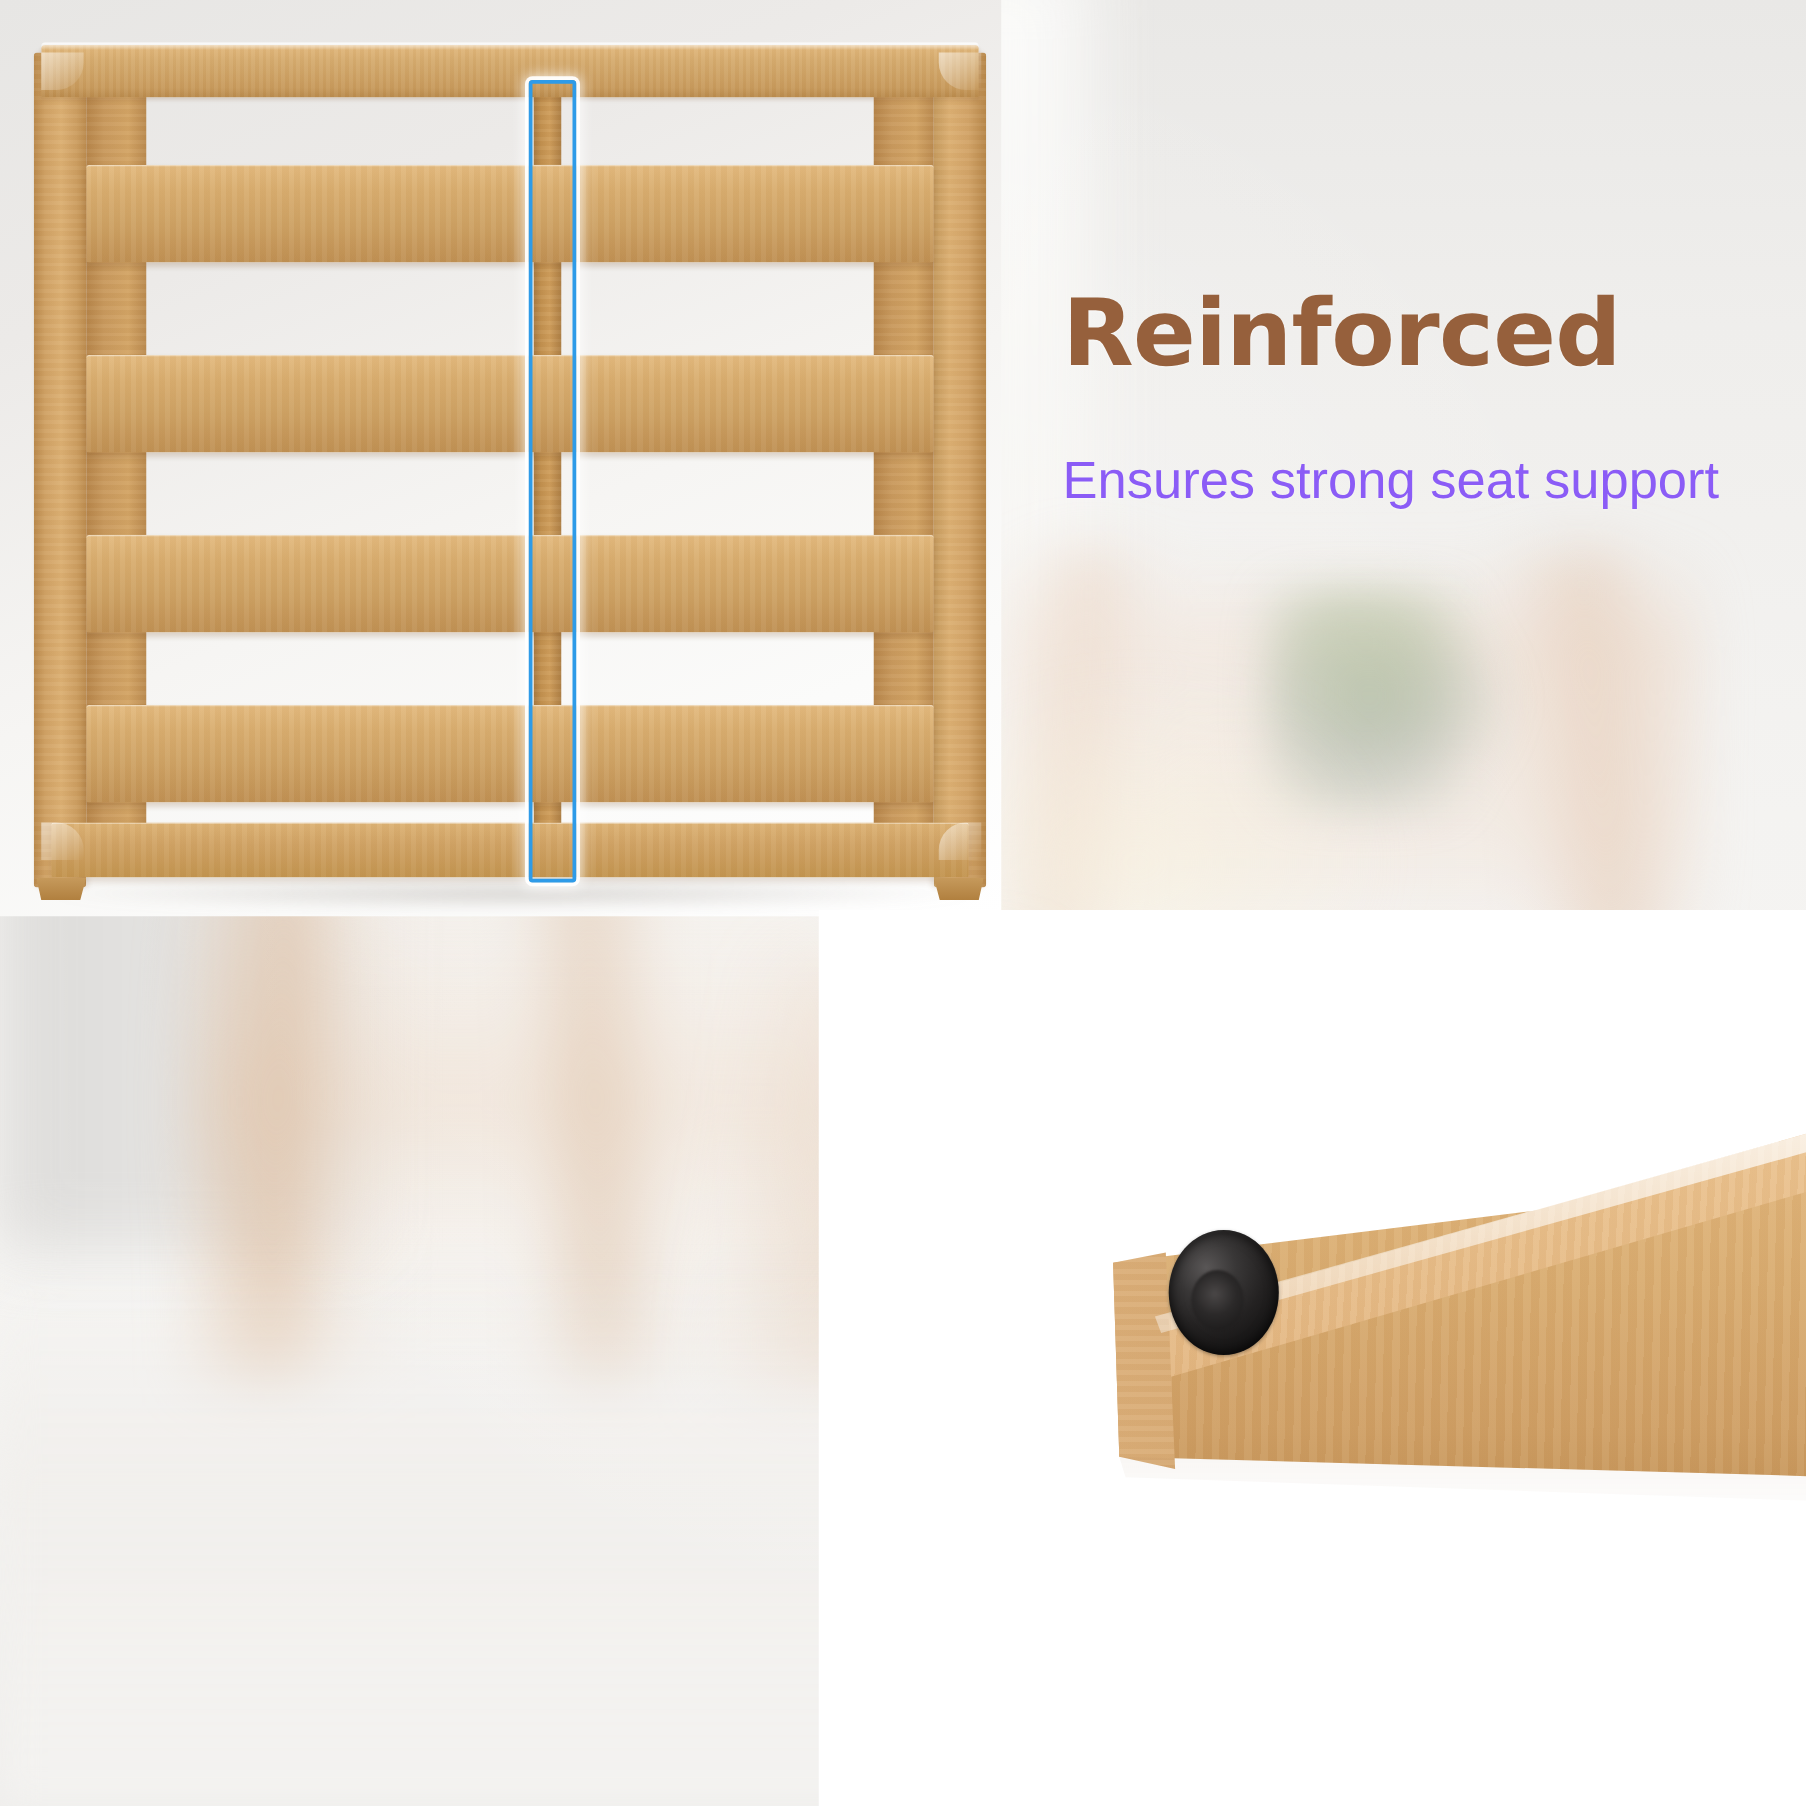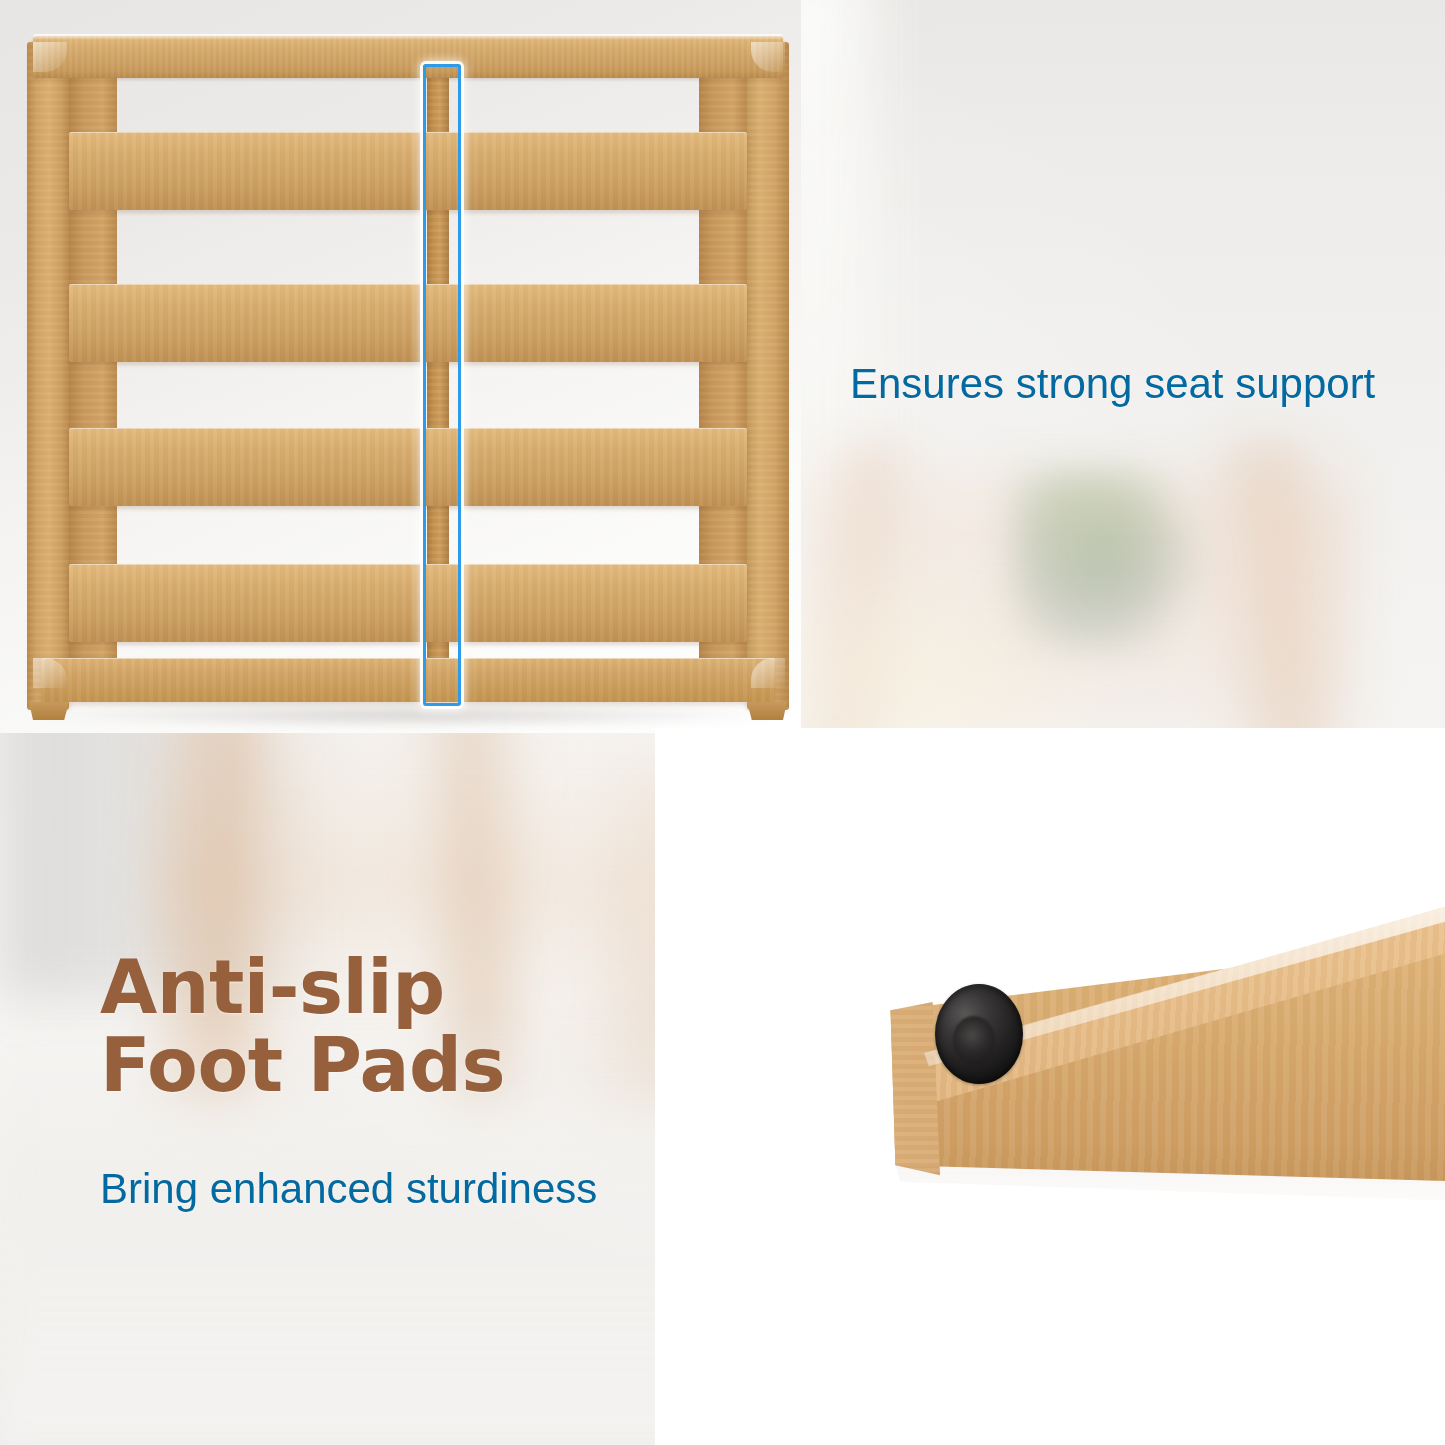--- a/index.html
+++ b/index.html
@@ -256,21 +256,21 @@
     font-weight:bold;
     color:#96603c;
     letter-spacing:-0.5px;
     line-height:1.06;
     margin:0;
     text-shadow:0 1px 2px rgba(255,255,255,.55);
   }
   .sub{
     font-family:"Liberation Sans", sans-serif;
     font-weight:400;
-    color:#0369a1;
+    color:#8b5cf6;
     margin:0;
     text-shadow:0 1px 2px rgba(255,255,255,.45);
   }
   
   .tb1{left:850px;top:228px;width:560px;}
   .tb1 .heading{font-size:74px;}
   .tb1 .sub{font-size:42px;margin-top:54px;}
   
   .tb2{left:100px;top:948px;width:560px;}
   .tb2 .heading{font-size:74px;}
@@ -334,22 +334,18 @@
       <div class="leg-end"></div>
       <div class="leg-edge-hl"></div>
       <div class="leg-shadow"></div>
       <div class="pad"></div>
       <div class="pad-inner"></div>
       <div class="pad-ring"></div>
     </div>
   </div>
 
   <div class="txt-block tb1">
-    <h2 class="heading"><br></h2>
+    <h2 class="heading"><span>Reinforced</span><br></h2>
     <p class="sub">Ensures strong seat support</p>
   </div>
 
-  <div class="txt-block tb2">
-    <h2 class="heading"><span>Anti-slip</span><br><span>Foot Pads</span></h2>
-    <p class="sub">Bring enhanced sturdiness</p>
-  </div>
 
 </div>
 
 </body></html>

